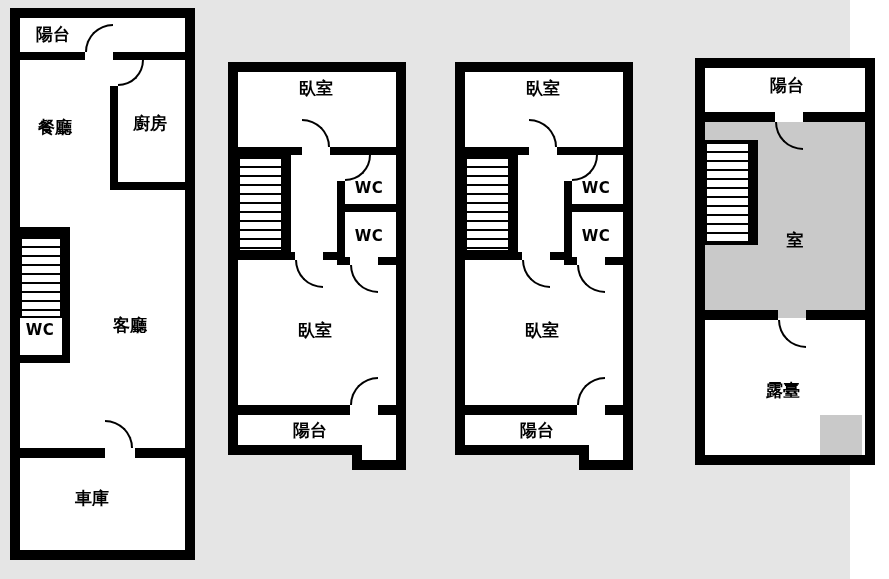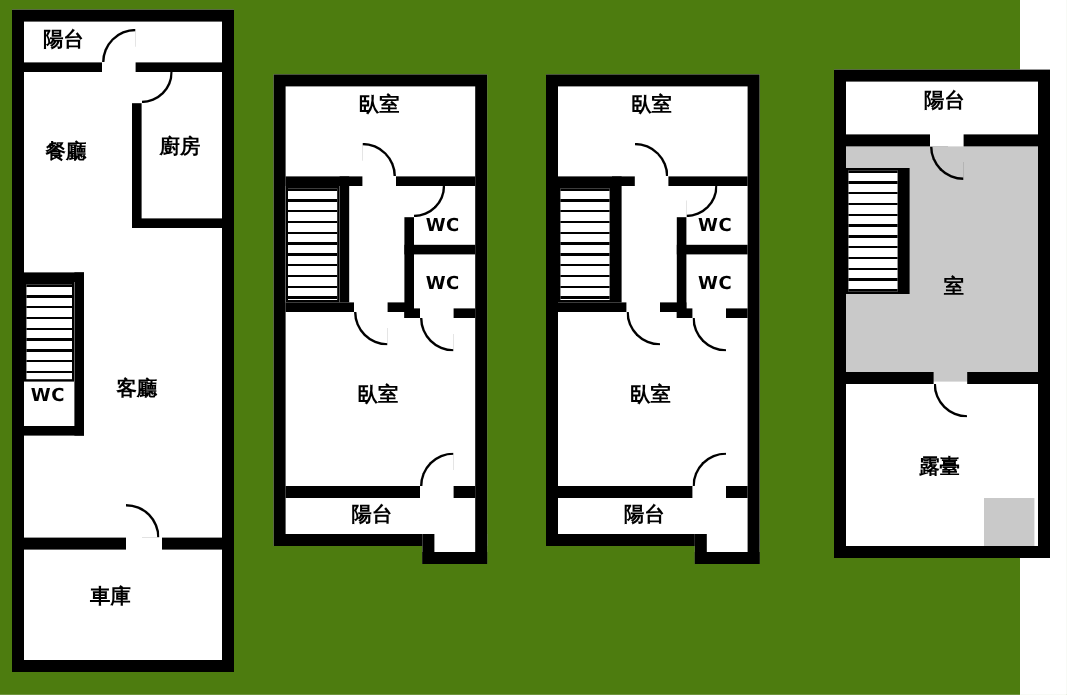--- a/index.html
+++ b/index.html
@@ -1,21 +1,21 @@
 <!DOCTYPE html>
 <html><head>
 <meta charset="utf-8">
 <style>
   * { margin:0; padding:0; box-sizing:border-box; }
   html,body { background:#fff; }
   body {
     width:889px; height:579px; position:relative; overflow:hidden;
     font-family:"DejaVu Sans","Liberation Sans",sans-serif;
   }
-  .canvas { position:absolute; left:0; top:0; width:850px; height:579px; background:#4d7c0f; }
+  .canvas { position:absolute; left:0; top:0; width:850px; height:579px; background:#e5e5e5; }
 
   .floor { position:absolute; border:10px solid #000; background:#fff; }
   .wall  { position:absolute; background:#000; }
   .gray  { position:absolute; background:#c9c9c9; }
 
   .stairs {
     position:absolute; background-color:#fff;
     border:2px solid #000;
     background-image:repeating-linear-gradient(to bottom,#000 0,#000 2px,transparent 2px,transparent 9px);
   }
@@ -61,24 +61,24 @@
     <div class="wall" style="left:0;top:209px;width:50px;height:8px;"></div>
     <div class="wall" style="left:42px;top:209px;width:8px;height:136px;"></div>
     <div class="stairs" style="left:0;top:217px;width:42px;height:83px;"></div>
     <div class="wall" style="left:0;top:337px;width:50px;height:8px;"></div>
 
     <div class="wall" style="left:0;top:430px;width:85px;height:10px;"></div>
     <div class="wall" style="left:115px;top:430px;width:50px;height:10px;"></div>
     <div class="arc tr" style="left:85px;top:402px;"></div>
 
     <div class="label" style="left:33px;top:16px;">陽台</div>
-    <div class="label" style="left:35px;top:109px;">餐廳</div>
+    <div class="label" style="left:35px;top:109px;font-family:Liberation Serif, serif;">餐廳</div>
     <div class="label" style="left:130px;top:105px;">廚房</div>
     <div class="label wc" style="left:20px;top:312px;">WC</div>
-    <div class="label" style="left:94px;top:307px;">客廳</div>
+    <div class="label" style="left:110px;top:307px;">客廳</div>
     <div class="label" style="left:72px;top:480px;">車庫</div>
   </div>
 
   <div class="floor" style="left:228px;top:62px;width:178px;height:393px;">
 
     <div class="wall" style="left:0;top:75px;width:64px;height:8px;"></div>
     <div class="wall" style="left:92px;top:75px;width:66px;height:8px;"></div>
     <div class="arc tr" style="left:64px;top:47px;"></div>
 
     <div class="wall" style="left:45px;top:75px;width:8px;height:105px;"></div>

